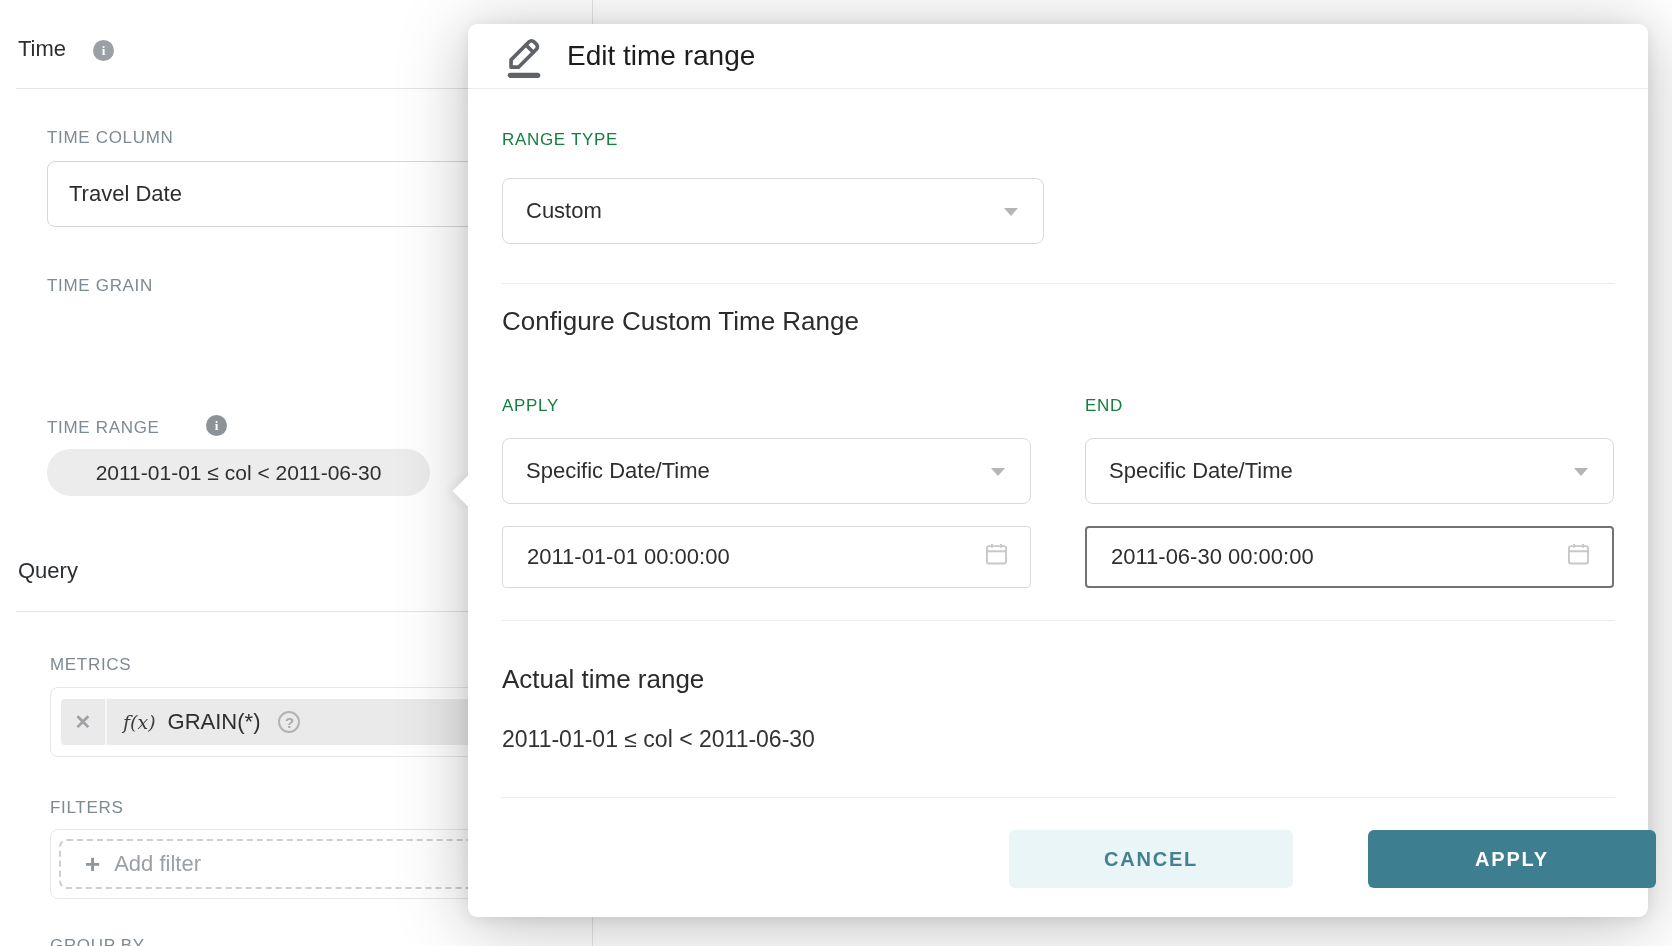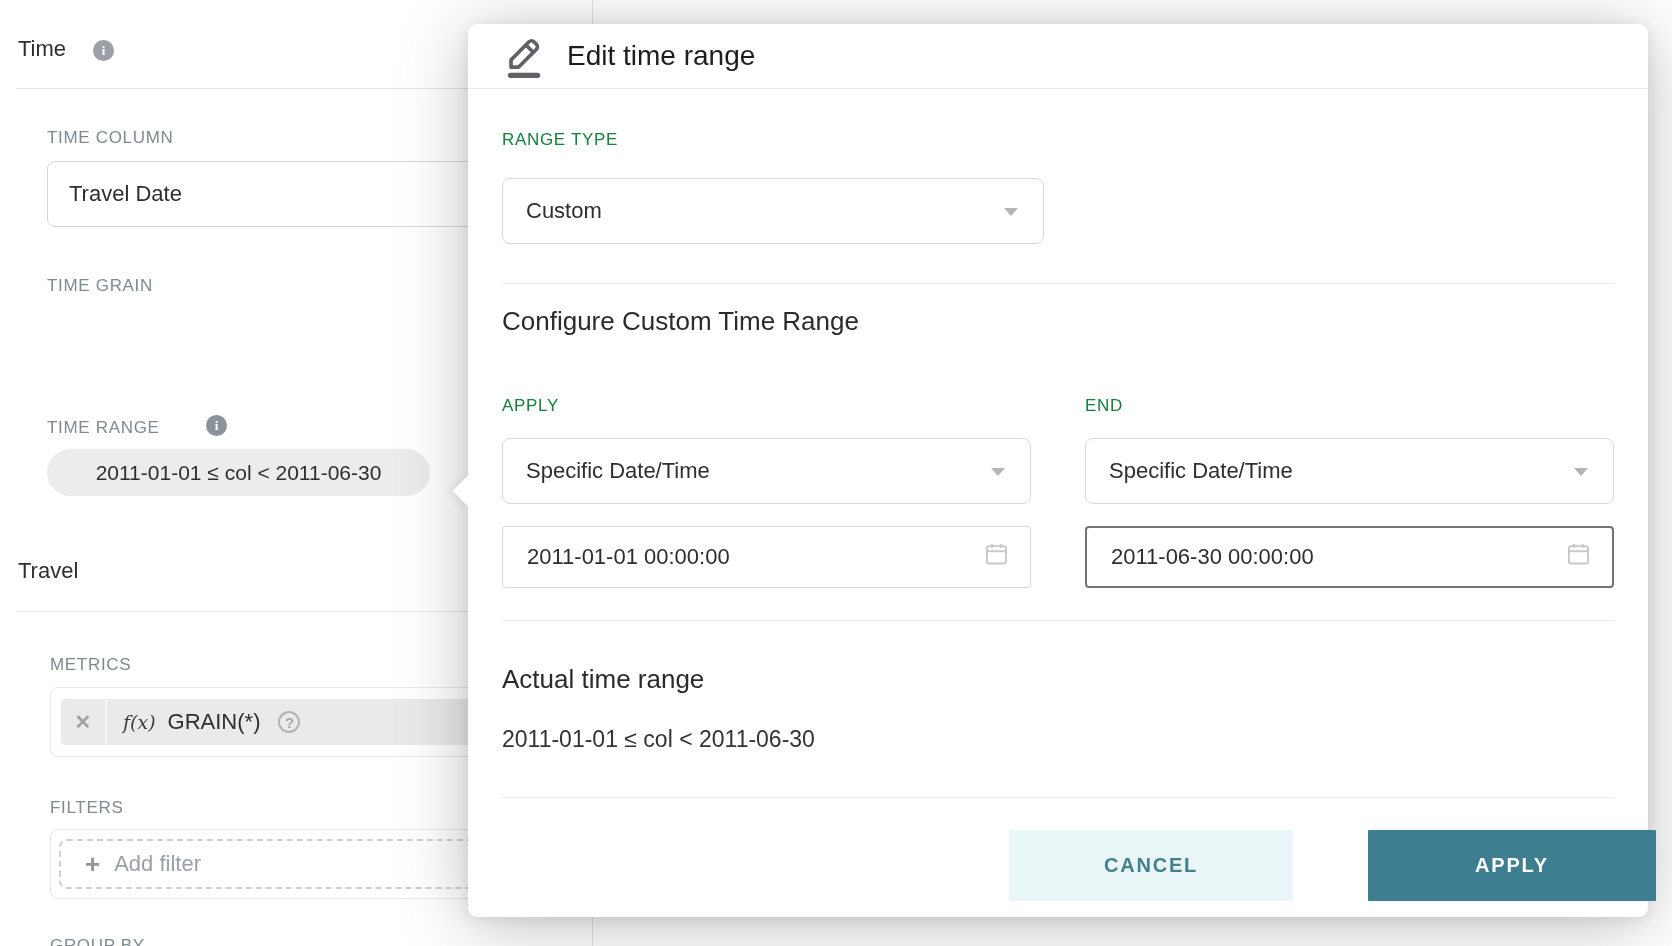--- a/index.html
+++ b/index.html
@@ -54,21 +54,21 @@
         font-size:22px; color:#2e2e2e; cursor:pointer; }
   .caret { position:absolute; right:25px; top:50%; margin-top:-3px; width:0; height:0;
         border-left:7px solid transparent; border-right:7px solid transparent;
         border-top:8px solid #b5b5b5; }
   .date-input { position:absolute; height:62px; border:1px solid #d9d9d9; border-radius:4px;
         background:#fff; display:flex; align-items:center; padding-left:24px;
         font-size:22px; color:#2e2e2e; }
   .date-input.focused { border:2px solid #737373; }
   .cal-icon { position:absolute; right:20px; top:50%; transform:translateY(-50%); }
   .col { position:absolute; width:529px; }
-  .btn { position:absolute; top:806px; height:71px; border:none; border-radius:1px;
+  .btn { position:absolute; top:806px; height:58px; border:none; border-radius:6px;
         font-family:"Liberation Sans", sans-serif; font-size:20px; font-weight:700;
         letter-spacing:.09em; cursor:pointer; }
   .btn-cancel { left:541px; width:284px; background:#eaf5f8; color:#44808e; }
   .btn-apply { left:900px; width:288px; background:#3d7e91; color:#ffffff; }
   .m-value { position:absolute; left:34px; font-size:23px; color:#333; }
 </style>
 </head>
 <body>
 
 <div class="screen">
@@ -85,21 +85,21 @@
   </div>
 
   <div class="ctl-label" style="left:47px; top:276px;">TIME GRAIN</div>
 
   <div class="ctl-label" style="left:47px; top:418px;">TIME RANGE</div>
   <span class="info-badge" style="position:absolute; left:206px; top:415px; background:#8b9298;">i</span>
   <div class="pill">
     <span>2011-01-01 ≤ col &lt; 2011-06-30</span>
   </div>
 
-  <div class="section-title" style="left:18px; top:558px;">Travel</div>
+  <div class="section-title" style="left:18px; top:558px;">Query</div>
   <div class="hdivider" style="left:16px; top:611px; width:600px;"></div>
 
   <div class="ctl-label" style="left:50px; top:655px;">METRICS</div>
   <div class="ctl-container" style="left:50px; top:687px;">
     <div class="metric-chip">
       <span class="chip-close">✕</span>
       <span class="chip-fn">f(x)</span>
       <span class="chip-name">GRAIN(*)</span>
       <span class="q-circle">?</span>
     </div>

